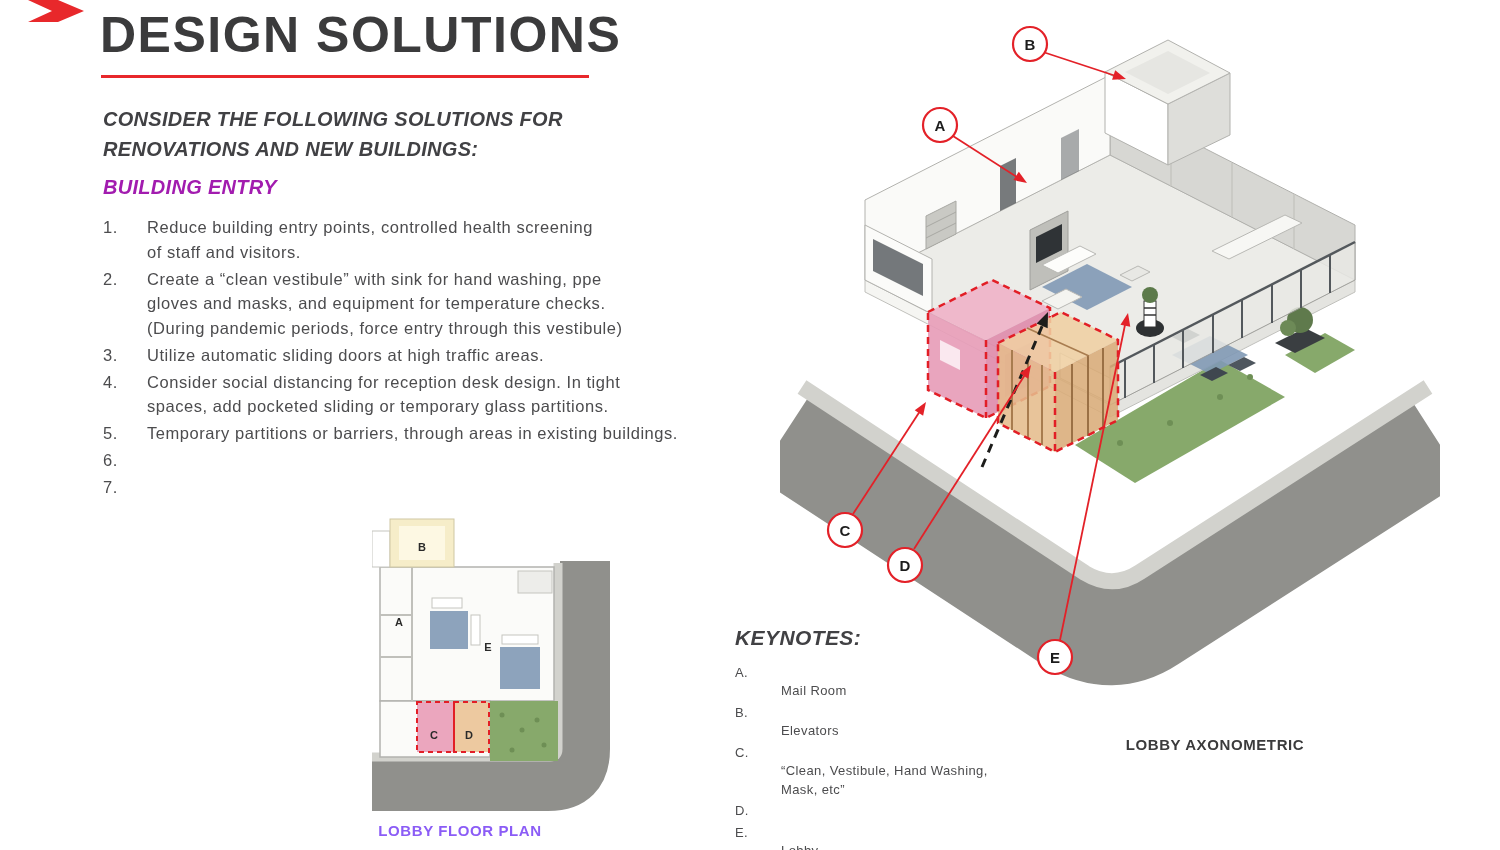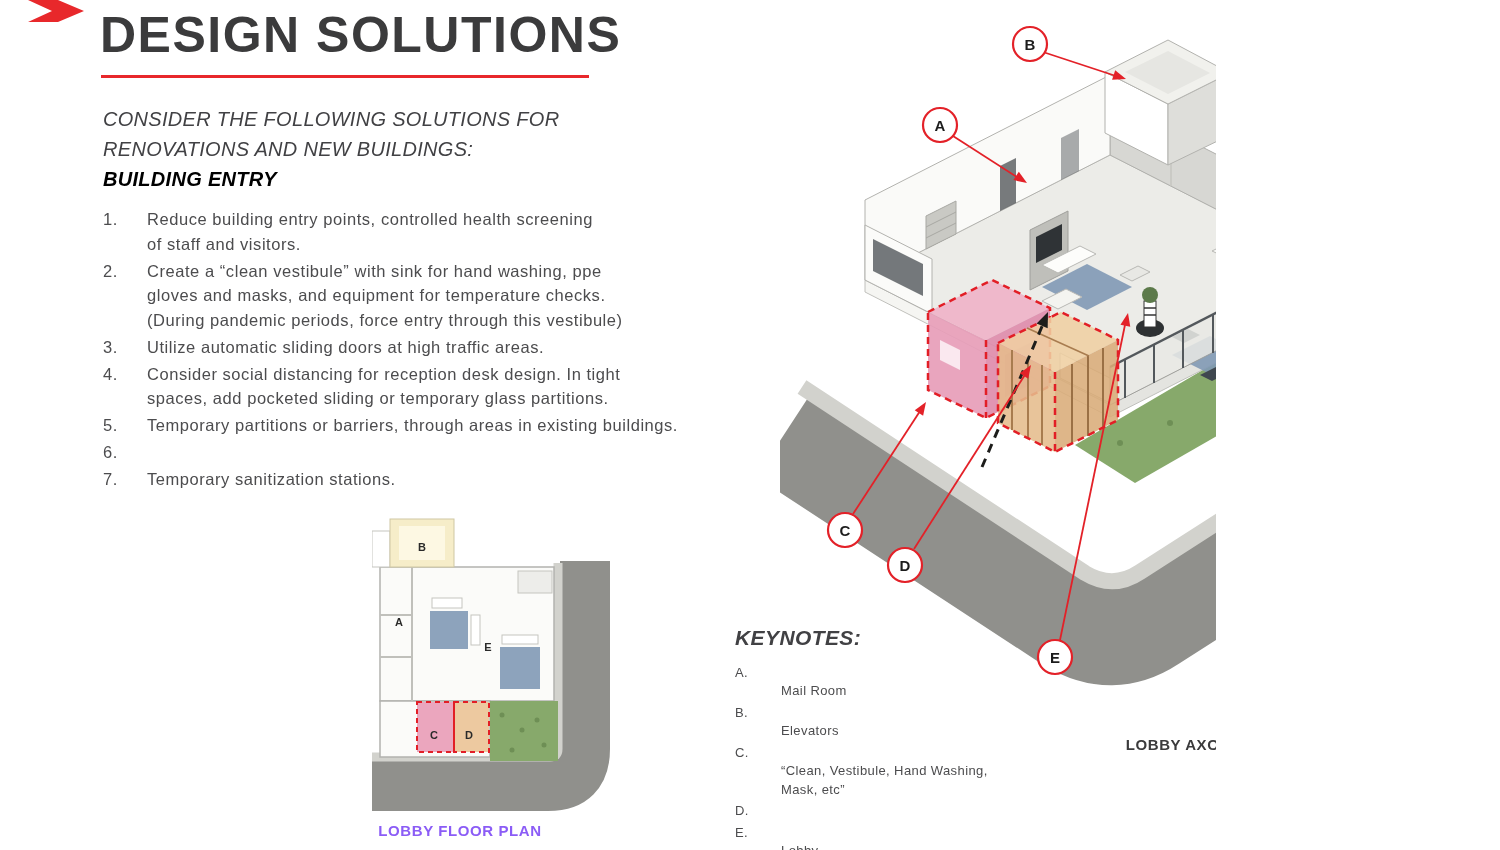--- a/index.html
+++ b/index.html
@@ -1,30 +1,30 @@
 <!DOCTYPE html>
 <html><head>
 <meta charset="utf-8">
 <style>
   * { margin:0; padding:0; box-sizing:border-box; }
   html,body { background:#ffffff; }
   body { font-family:"Liberation Sans", sans-serif; }
-  .page { position:relative; width:1216px; height:850px; background:#ffffff; overflow:hidden; }
+  .page { position:relative; width:1500px; height:850px; background:#ffffff; overflow:hidden; }
 
   .logo { position:absolute; left:28px; top:0; }
 
   .title { position:absolute; left:100px; top:6px; font-size:50px; font-weight:800;
            letter-spacing:1.5px; color:#3B3B3C; white-space:nowrap; }
   .title-rule { position:absolute; left:101px; top:75px; width:488px; height:3px; background:#E8282B; }
 
   .text-col { position:absolute; left:103px; top:104px; width:692px; }
-  .intro { font-size:20px; font-weight:400; font-style:italic; color:#414144;
+  .intro { font-size:20px; font-weight:700; font-style:italic; color:#414144;
            letter-spacing:0.3px; line-height:1.5; white-space:pre-line; }
-  .section-heading { margin-top:4px; font-size:20px; font-weight:700; font-style:italic;
-           color:#000000; letter-spacing:0.3px; }
+  .section-heading { margin-top:12px; font-size:20px; font-weight:700; font-style:italic;
+           color:#a21caf; letter-spacing:0.3px; }
   .entry-list { margin-top:16px; list-style:none; }
   .entry-item { display:flex; margin-bottom:2px; font-size:16.5px; line-height:1.5;
            letter-spacing:0.55px; color:#4C4C4E; }
   .entry-item .num { flex:0 0 44px; }
   .entry-item .txt { white-space:pre-line; }
 
   .keynotes { position:absolute; left:735px; top:626px; width:330px; }
   .keynotes-heading { font-size:21px; font-weight:700; font-style:italic; color:#414144;
            letter-spacing:0.4px; margin-bottom:14px; }
   .keynote-row { display:flex; font-size:13px; letter-spacing:0.4px; line-height:1.45;
@@ -84,21 +84,20 @@
       </li>
       <li class="entry-item">
         <span class="num">5.</span>
         <span class="txt">Temporary partitions or barriers, through areas in existing buildings.</span>
       </li>
       <li class="entry-item">
         <span class="num">6.</span>
       </li>
       <li class="entry-item">
         <span class="num">7.</span>
-        <span class="txt">Temporary sanitization stations.</span>
       </li>
     </ol>
   </div>
 
   <div class="plan-wrap">
     <svg width="240" height="310" viewBox="0 0 240 310">
 
       <path d="M 0,281 L 176,281 Q 213,281 213,244 L 213,56" stroke="#90908C" stroke-width="50" fill="none"></path>
 
       <path d="M 0,252 L 178,252 Q 186,252 186,244 L 186,58" stroke="#D2D2CD" stroke-width="9" fill="none"></path>

